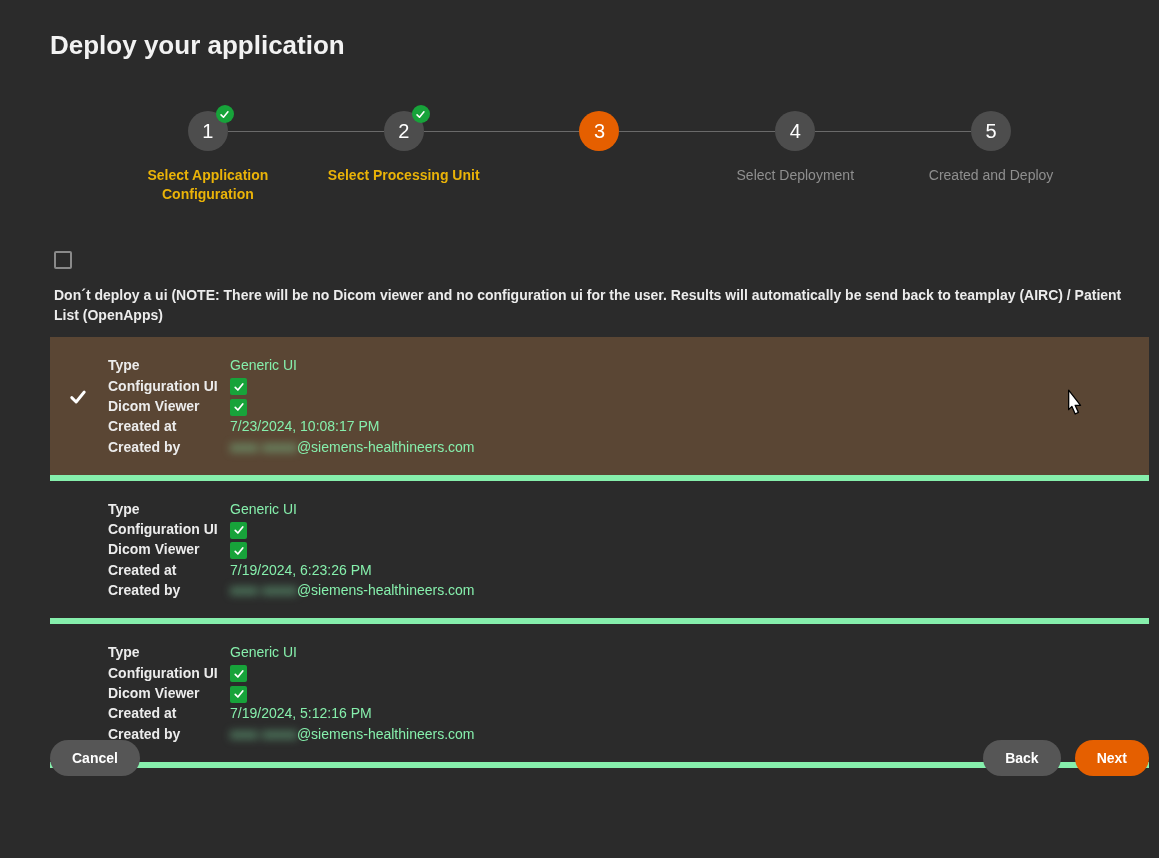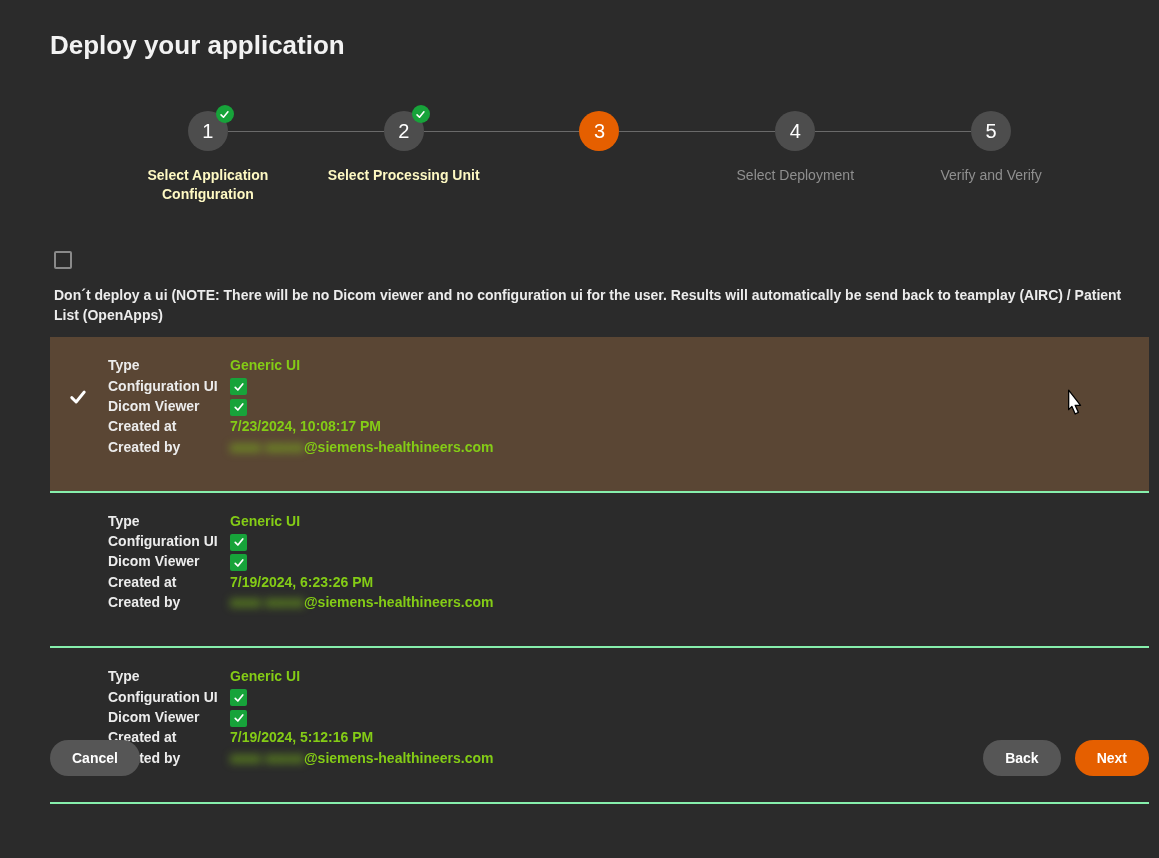--- a/index.html
+++ b/index.html
@@ -30,45 +30,45 @@
   .circle.current { background: #e55f00; }
   .circle.future  { background: #4d4d4d; }
   .check-badge {
     position: absolute; top: -6px; right: -6px;
     width: 18px; height: 18px; border-radius: 50%;
     background: #17a33a;
     display: flex; align-items: center; justify-content: center;
     z-index: 2;
   }
   .check-badge svg { width: 11px; height: 11px; }
-  .step-label { margin-top: 15px; text-align: center; max-width: 180px; font-size: 14px; font-weight: 600; line-height: 1.35; color: #fef9c3; }
+  .step-label { margin-top: 15px; text-align: center; max-width: 180px; font-size: 14px; font-weight: 600; line-height: 1.35; color: #eab308; }
   .step-label.future { color: #8f8f8f; font-weight: 500; }
 
   
   .checkbox-row { display: flex; align-items: flex-start; gap: 16px; padding: 0 4px 12px 4px; flex-direction: column; }
   .checkbox {
     width: 18px; height: 18px; border: 2px solid #8a8a8a; border-radius: 2px;
     flex-shrink: 0; margin-top: 2px; background: transparent;
   }
   .checkbox-label { font-size: 14px; font-weight: 600; color: #ececec; line-height: 1.45; }
 
   
   .cards { display: flex; flex-direction: column; width: 100%; }
   .card {
-    display: flex; align-items: flex-start; padding: 18px 24px 34px 18px;
-    border-bottom: 2px solid #86efac;
+    display: flex; align-items: flex-start; padding: 18px 24px 18px 18px;
+    border-bottom: 6px solid #86efac;
   }
   .card.selected { background: #5a4634; }
   .card:not(.selected) { background: transparent; }
   .sel-col { width: 40px; flex-shrink: 0; padding-top: 32px; }
   .sel-col svg { width: 20px; height: 20px; }
   .info-col { flex: 1; }
   .info-row { display: flex; line-height: 1.45; font-size: 14px; }
   .info-row .k { width: 122px; flex-shrink: 0; font-weight: 600; color: #ececec; }
-  .info-row .v { font-weight: 700; color: #84cc16; }
+  .info-row .v { font-weight: 400; color: #86efac; }
   .greenbox {
     display: inline-flex; width: 17px; height: 17px; background: #17a33a; border-radius: 2px;
     align-items: center; justify-content: center; vertical-align: middle;
   }
   .greenbox svg { width: 12px; height: 12px; }
   .blurred { filter: blur(4px); display: inline-block; }
 
   
   .footer {
     position: absolute; left: 0; right: 0; bottom: 0; height: 70px;
@@ -114,21 +114,21 @@
       </div>
       <div class="step">
         <div class="circle current">3</div>
       </div>
       <div class="step">
         <div class="circle future">4</div>
         <div class="step-label future">Select Deployment</div>
       </div>
       <div class="step">
         <div class="circle future">5</div>
-        <div class="step-label future">Verify and Verify</div>
+        <div class="step-label future">Created and Deploy</div>
       </div>
     </div>
 
   <div class="checkbox-row">
     <div class="checkbox"></div>
     <div class="checkbox-label">Don´t deploy a ui (NOTE: There will be no Dicom viewer and no configuration ui for the user. Results will automatically be send back to teamplay (AIRC) / Patient List (OpenApps)</div>
   </div>
 
   <div class="cards" id="cards">
       <div class="card selected">

